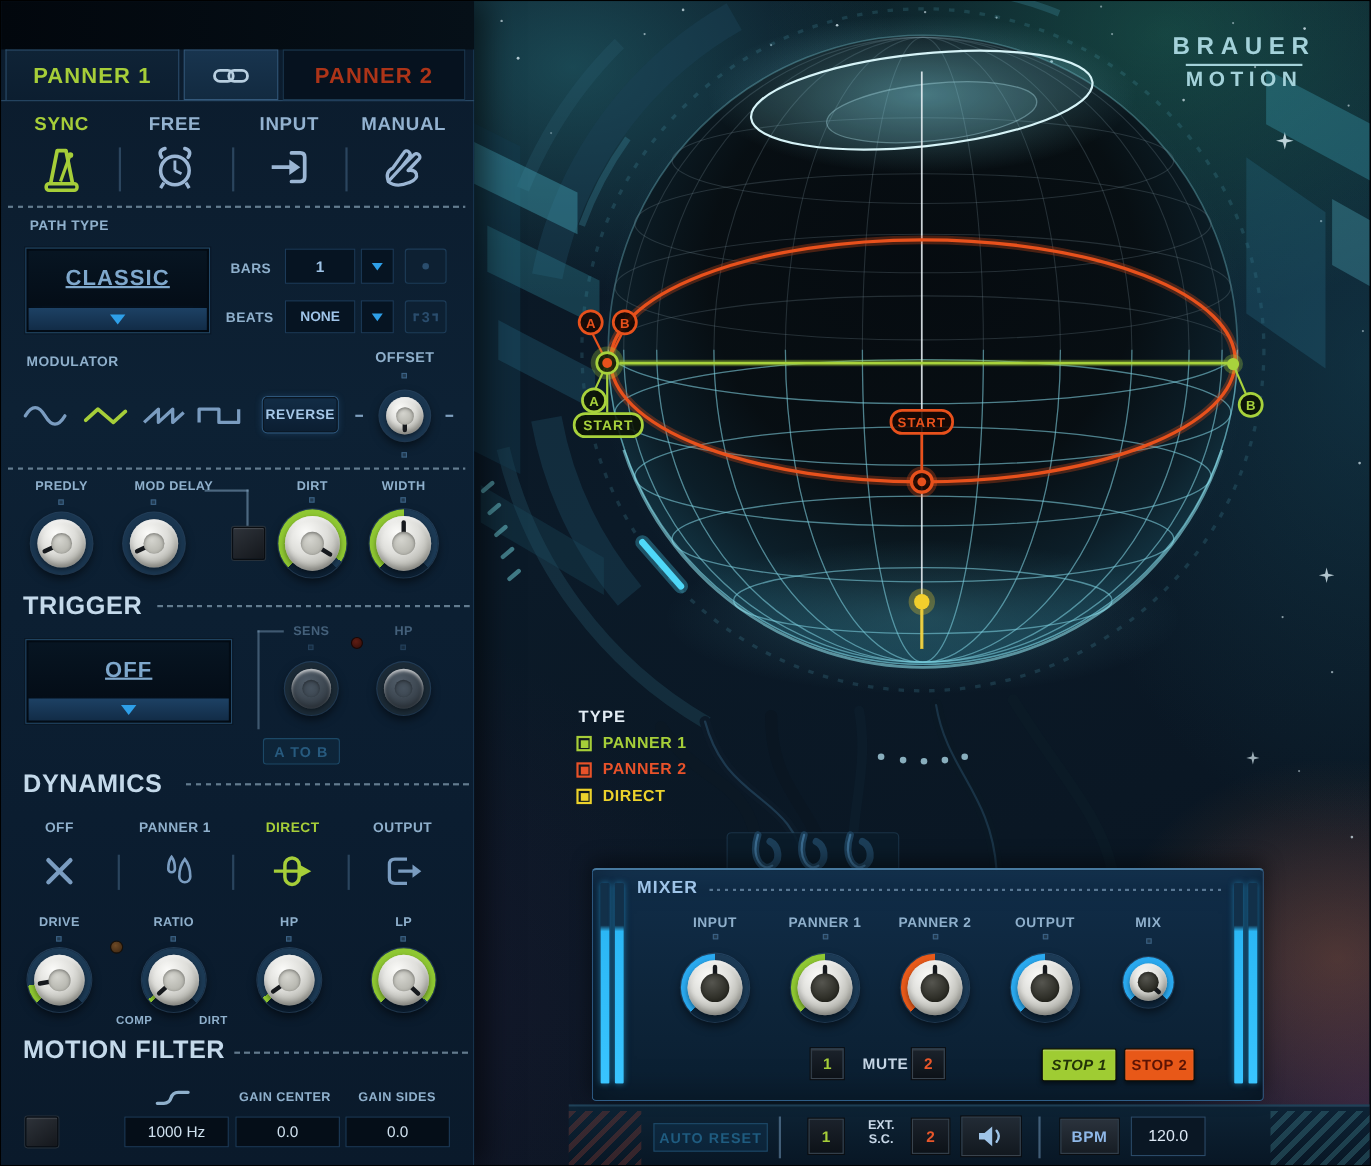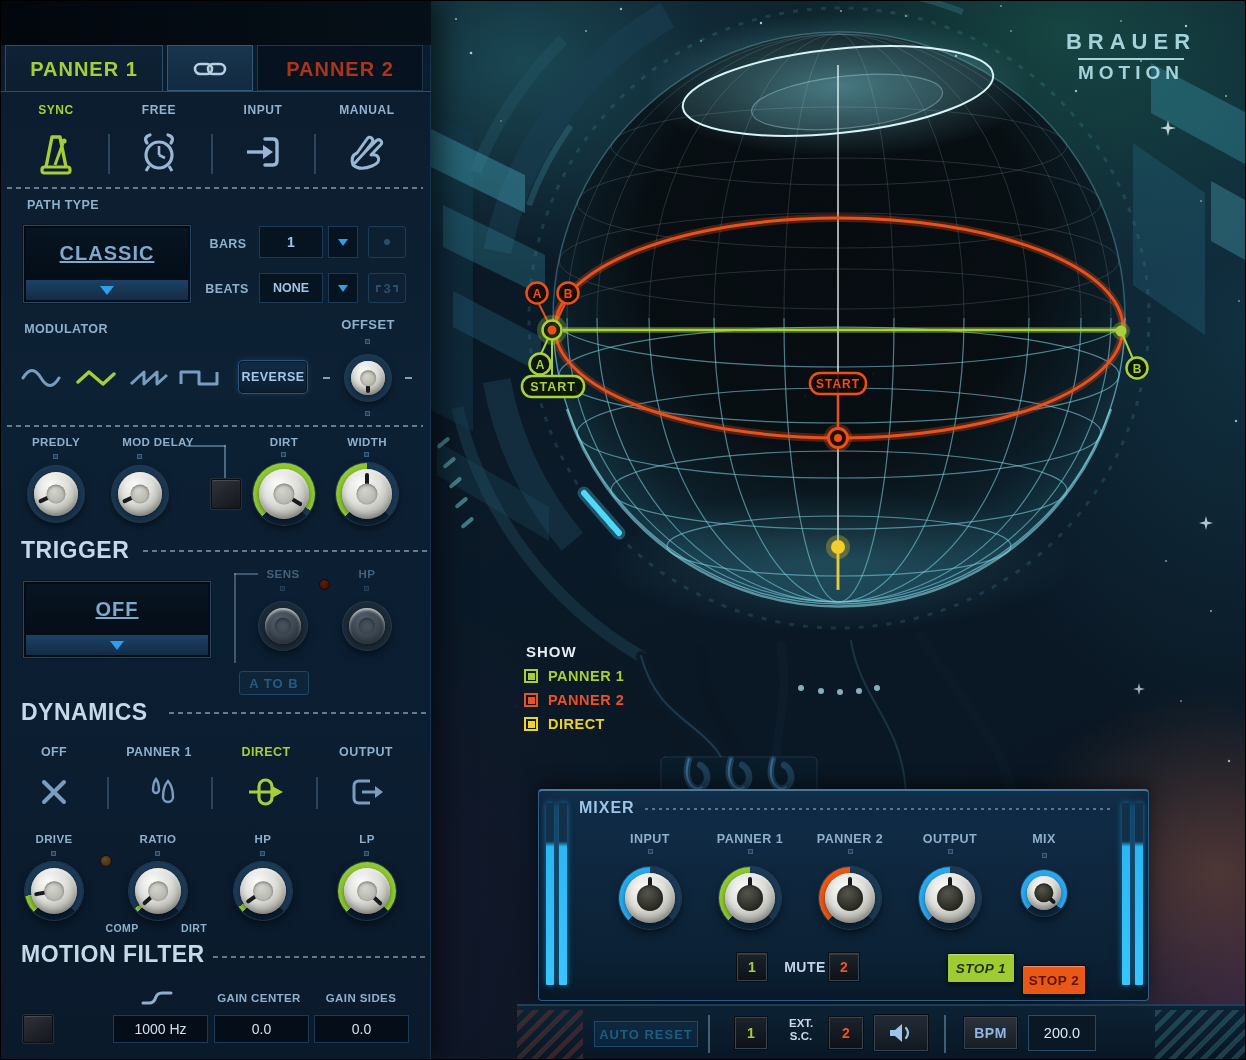--- a/index.html
+++ b/index.html
@@ -21,21 +21,21 @@
   
   #panel{position:absolute;left:0;top:0;width:430px;height:1060px;z-index:5;
     background:linear-gradient(180deg,#0b1b2c 0%,#0d2134 35%,#0b1d30 70%,#0a1a2b 100%);
     box-shadow:10px 0 26px rgba(0,0,0,.55);border-right:1px solid #16324c;}
   #panel .topstrip{position:absolute;left:0;top:0;width:430px;height:44px;background:linear-gradient(90deg,#02070d,#061018);}
   .tab{position:absolute;top:44px;height:46px;text-align:center;font-weight:bold;font-size:20px;letter-spacing:1px;line-height:46px;}
   .tab1{left:4px;width:158px;background:linear-gradient(#0f2336,#0c1e30);border:1px solid #2b4d6b;border-bottom:none;color:#a6ce39;}
   .tabLink{left:166px;width:86px;background:linear-gradient(#18344e,#122a40);border:1px solid #33587a;}
   .tab2{left:256px;width:166px;background:#06121f;border:1px solid #1b384f;color:#ad3418;}
   .tabline{position:absolute;left:0;top:90px;width:430px;height:1px;background:#2b4d6b;}
-  .mlabel{position:absolute;transform:translateX(-50%);font-weight:bold;font-size:12px;letter-spacing:.6px;color:#93b2d0;white-space:nowrap;}
+  .mlabel{position:absolute;transform:translateX(-50%);font-weight:bold;font-size:17px;letter-spacing:.6px;color:#93b2d0;white-space:nowrap;}
   .clbl{position:absolute;transform:translateX(-50%);font-weight:bold;font-size:11.5px;letter-spacing:.4px;color:#8fb0cc;white-space:nowrap;}
   .header{position:absolute;font-weight:bold;font-size:23px;letter-spacing:.5px;color:#c4d9ea;}
   .dash{position:absolute;height:2px;background:repeating-linear-gradient(90deg,rgba(170,200,220,.55) 0 5px,transparent 5px 9px);}
   .vsep{position:absolute;width:2px;background:rgba(95,135,170,.38);}
   .dd{position:absolute;background:#04101d;border:1px solid #234866;box-shadow:0 0 0 1px #0a1826, inset 0 0 12px rgba(0,0,0,.6);}
   .dd .val{position:absolute;left:2px;top:2px;right:2px;display:flex;align-items:center;justify-content:center;
            color:#7fa8cc;font-weight:bold;letter-spacing:1px;background:linear-gradient(#071522,#040d17);text-decoration:underline;}
   .dd .strip{position:absolute;left:2px;bottom:2px;right:2px;height:20px;background:linear-gradient(#1d4164,#122c47);
              display:flex;align-items:center;justify-content:center;}
   .tri{width:0;height:0;border-left:7px solid transparent;border-right:7px solid transparent;border-top:9px solid #2e9fe8;}
@@ -314,21 +314,21 @@
       <path d="M688,758 C681,780 693,792 701,786 C709,781 707,768 699,764" stroke="#1c3e58" stroke-width="6.5"></path>
       <path d="M730,758 C723,780 735,792 743,786 C751,781 749,768 741,764" stroke="#1c3e58" stroke-width="6.5"></path>
       <path d="M772,758 C765,780 777,792 785,786 C793,781 791,768 783,764" stroke="#1c3e58" stroke-width="6.5"></path>
       <path d="M688,758 C681,780 693,792 701,786" stroke="#3a6a8e" stroke-width="2"></path>
       <path d="M730,758 C723,780 735,792 743,786" stroke="#3a6a8e" stroke-width="2"></path>
       <path d="M772,758 C765,780 777,792 785,786" stroke="#3a6a8e" stroke-width="2"></path>
     </g>
   </svg>
 
   <div id="show">
-    <div class="title">SHOW</div>
+    <div class="title">TYPE</div>
     <div class="showrow">
       <div class="showbox" style="border-color: rgb(166, 206, 57);">
         <i style="background-color: rgb(166, 206, 57);"></i>
         </div>
       <span style="color: rgb(166, 206, 57);">PANNER 1</span>
     </div>
     <div class="showrow">
       <div class="showbox" style="border-color: rgb(232, 82, 42);">
         <i style="background-color: rgb(232, 82, 42);"></i>
         </div>
@@ -397,21 +397,21 @@
       </div>
 
     <div class="mutebtn" style="left:198px;top:162px;">
       <span style="color:#a6ce39;">1</span>
       </div>
     <div class="mklbl" style="left:266px;top:168px;font-size:14px;color:#c4d4e4;">MUTE</div>
     <div class="mutebtn" style="left:290px;top:162px;">
       <span style="color:#e8562a;">2</span>
       </div>
     <div class="stopbtn" style="left: 408px; top: 162px; width: 68px; color: rgb(35, 51, 8); background-color: rgb(159, 204, 51); font-style: italic;">STOP 1</div>
-    <div class="stopbtn" style="left: 483px; top: 162px; width: 64px; color: rgb(92, 20, 4); background-color: rgb(232, 88, 24); margin-top: 12px;">STOP 2</div>
+    <div class="stopbtn" style="left: 483px; top: 162px; width: 64px; color: rgb(92, 20, 4); background-color: rgb(232, 88, 24);">STOP 2</div>
   </div>
 
   <div id="transport">
     <div class="hatchL"></div>
     <div class="hatchR"></div>
     <div class="tbtn" id="autoreset">AUTO RESET</div>
     <div class="tsep" style="left:191px;"></div>
     <div class="tbtn numbtn" style="left:218px;top:11px;width:32px;height:32px;">
       <span style="color:#a6ce39;">1</span>
       </div>
@@ -423,21 +423,21 @@
       <span style="color:#e8562a;">2</span>
       </div>
     <div class="tbtn" id="spk">
       <svg width="28" height="22" viewBox="0 0 28 22">
         <polygon points="3,8 8,8 15,2 15,20 8,14 3,14" fill="#9fc4e8"></polygon>
         <path d="M19,6 Q23,11 19,16" fill="none" stroke="#9fc4e8" stroke-width="2.2" stroke-linecap="round"></path>
       </svg>
       </div>
     <div class="tsep" style="left:427px;"></div>
     <div class="tbtn" id="bpmbtn">BPM</div>
-    <div class="tbtn" id="bpmval">200.0</div>
+    <div class="tbtn" id="bpmval">120.0</div>
   </div>
 
   <div id="panel">
     <div class="topstrip"></div>
     <div class="tabline"></div>
     <div class="tab tab1">PANNER 1</div>
     <div class="tab tabLink">
       <svg width="34" height="18" viewBox="0 0 34 18" style="margin-top:14px;">
         <rect x="2" y="4" width="17" height="10" rx="5" fill="none" stroke="#b8cfe0" stroke-width="2.6"></rect>
         <rect x="15" y="4" width="17" height="10" rx="5" fill="none" stroke="#b8cfe0" stroke-width="2.6"></rect>

